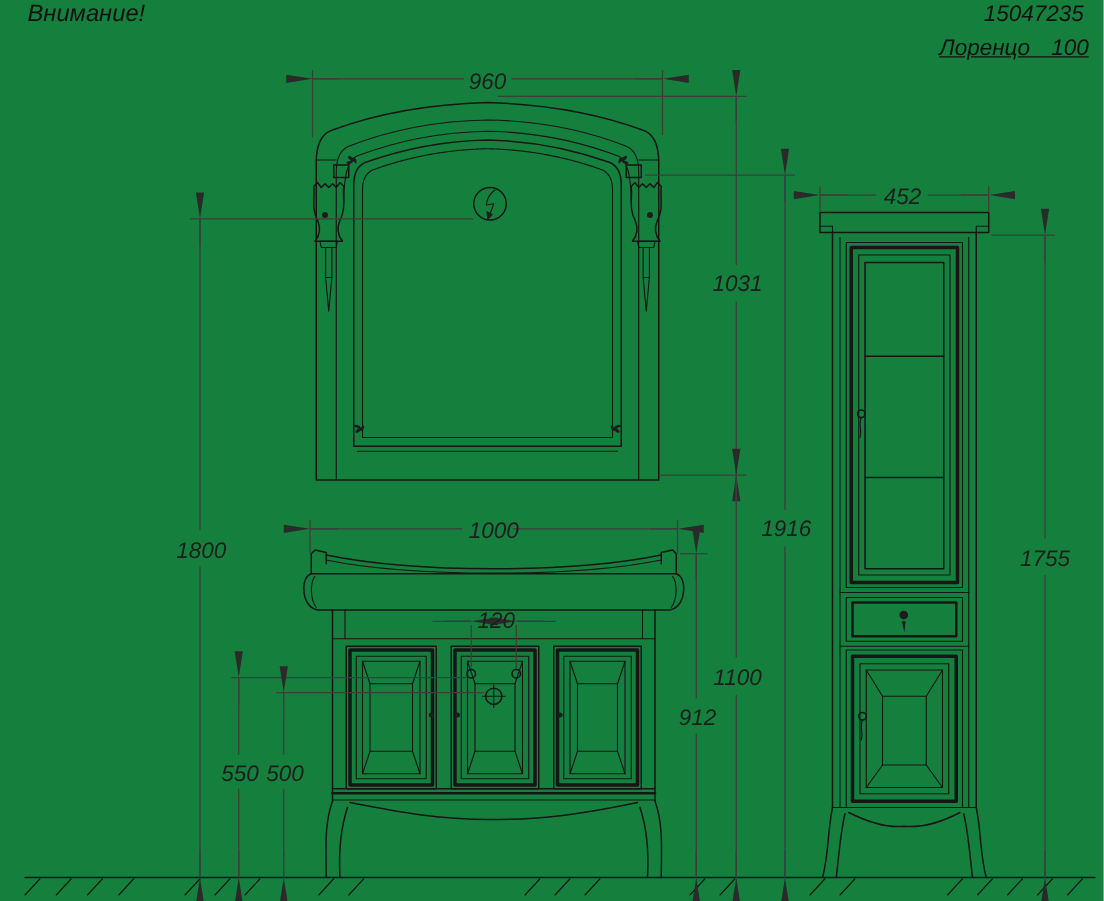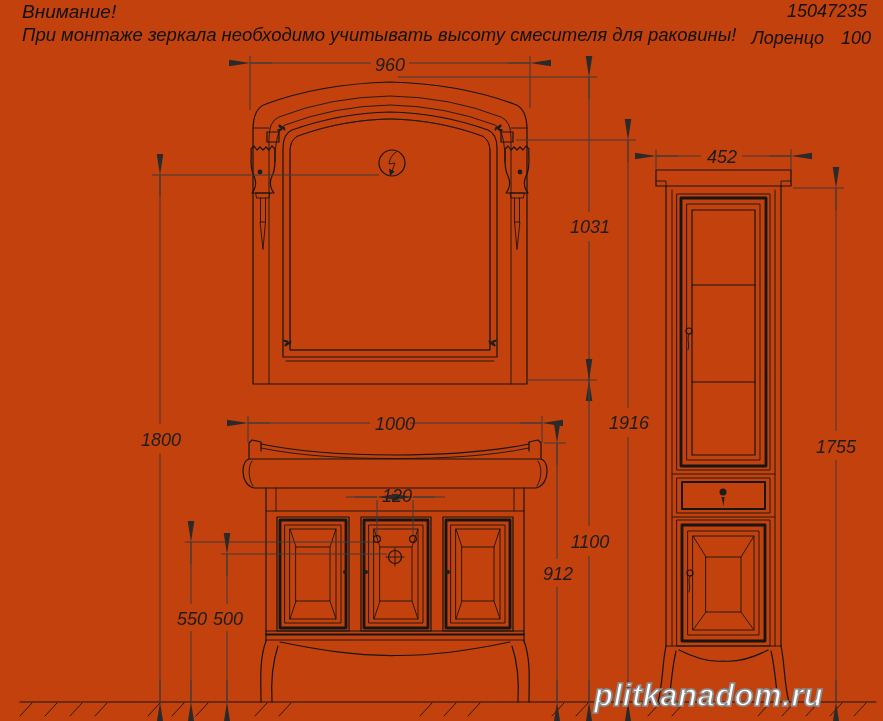--- a/index.html
+++ b/index.html
@@ -1,41 +1,40 @@
 <!DOCTYPE html>
 <html><head>
 <meta charset="utf-8">
 <style>
   html,body{margin:0;padding:0;background:#fff;}
-  #page{position:relative;width:883px;height:721px;background:#c2410c;overflow:hidden;
+  #page{position:relative;width:883px;height:721px;background:#15803d;overflow:hidden;
         font-family:"Liberation Sans",sans-serif;}
   .note{position:absolute;font-style:italic;color:#111;white-space:nowrap;}
   #warn1{left:22px;top:1px;font-size:19px;}
   #warn2{left:22px;top:24px;font-size:18.5px;}
   #docnum{right:16px;top:1px;font-size:18px;}
-  #model{right:12px;top:28px;font-size:18px;word-spacing:12px;}
+  #model{right:12px;top:28px;font-size:18px;word-spacing:12px;text-decoration:underline;}
   svg{position:absolute;left:0;top:0;}
   .obj{stroke:#161616;fill:none;stroke-width:1.2;stroke-linecap:round;stroke-linejoin:round;}
   .thin{stroke-width:0.9;}
   .thick{stroke-width:2.8;}
   .med{stroke-width:2;}
   .dimline{stroke:#3d3d3d;fill:none;stroke-width:1;}
   .dimtxt{font-family:"Liberation Sans",sans-serif;font-style:italic;font-size:18px;fill:#1d1d1d;text-anchor:middle;}
   .fillblk{fill:#1d1d1d;stroke:none;}
   #wm{position:absolute;left:594px;top:678px;font-size:31px;font-weight:bold;font-style:italic;
       color:#fff;-webkit-text-stroke:1.7px #8d8d8d;letter-spacing:0.5px;
       text-shadow:0 0 2px rgba(120,120,120,.6);white-space:nowrap;}
 </style>
 </head>
 <body>
 
 <div id="page">
 
   <div class="note" id="warn1">Внимание!</div>
-  <div class="note" id="warn2">При монтаже зеркала необходимо учитывать высоту смесителя для раковины!</div>
   <div class="note" id="docnum">15047235</div>
   <div class="note" id="model">Лоренцо 100</div>
 
   <svg width="883" height="721" viewBox="0 0 883 721">
     <defs>
       <marker id="ah" markerWidth="22" markerHeight="9" refX="0" refY="4" orient="auto" markerUnits="userSpaceOnUse">
         <path d="M0,4 L21,0.7 L21,7.3 Z" fill="#2a2a2a"></path>
       </marker>
       <g id="leaf">
         <ellipse cx="0" cy="0" rx="3.2" ry="1.4" fill="#1d1d1d" transform="rotate(40)"></ellipse>
@@ -329,14 +328,13 @@
         <line x1="793" y1="188" x2="844" y2="188" class="dimline"></line>
         <line x1="836" y1="188" x2="836" y2="431" class="dimline"></line>
         <line x1="836" y1="460" x2="836" y2="702" class="dimline"></line>
         <line x1="836" y1="210" x2="836" y2="188" class="dimline" marker-end="url(#ah)"></line>
         <line x1="836" y1="680" x2="836" y2="702" class="dimline" marker-end="url(#ah)"></line>
         <text x="836" y="453" class="dimtxt">1755</text>
       </g>
     </g>
   </svg>
 
-  <div id="wm">plitkanadom.ru</div>
 </div>
 
 </body></html>

